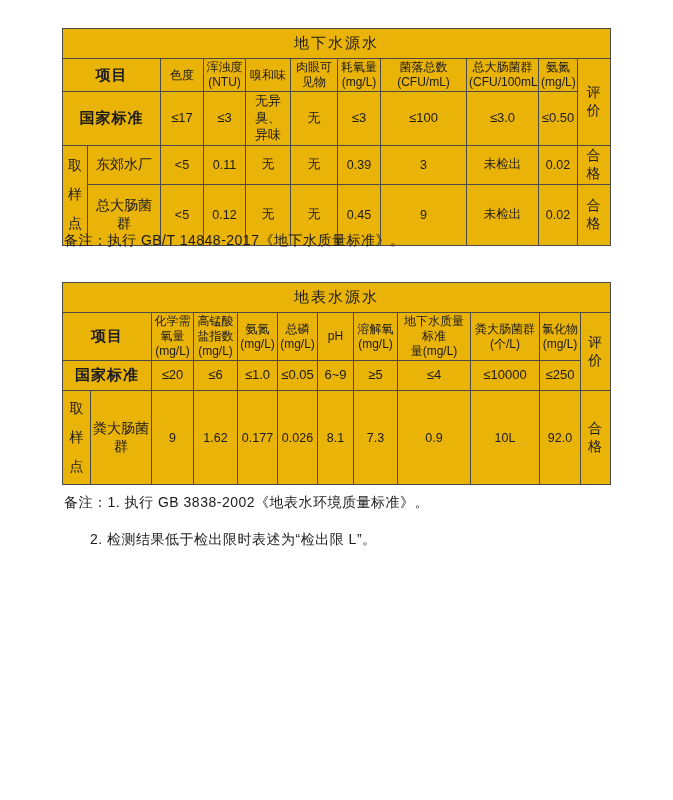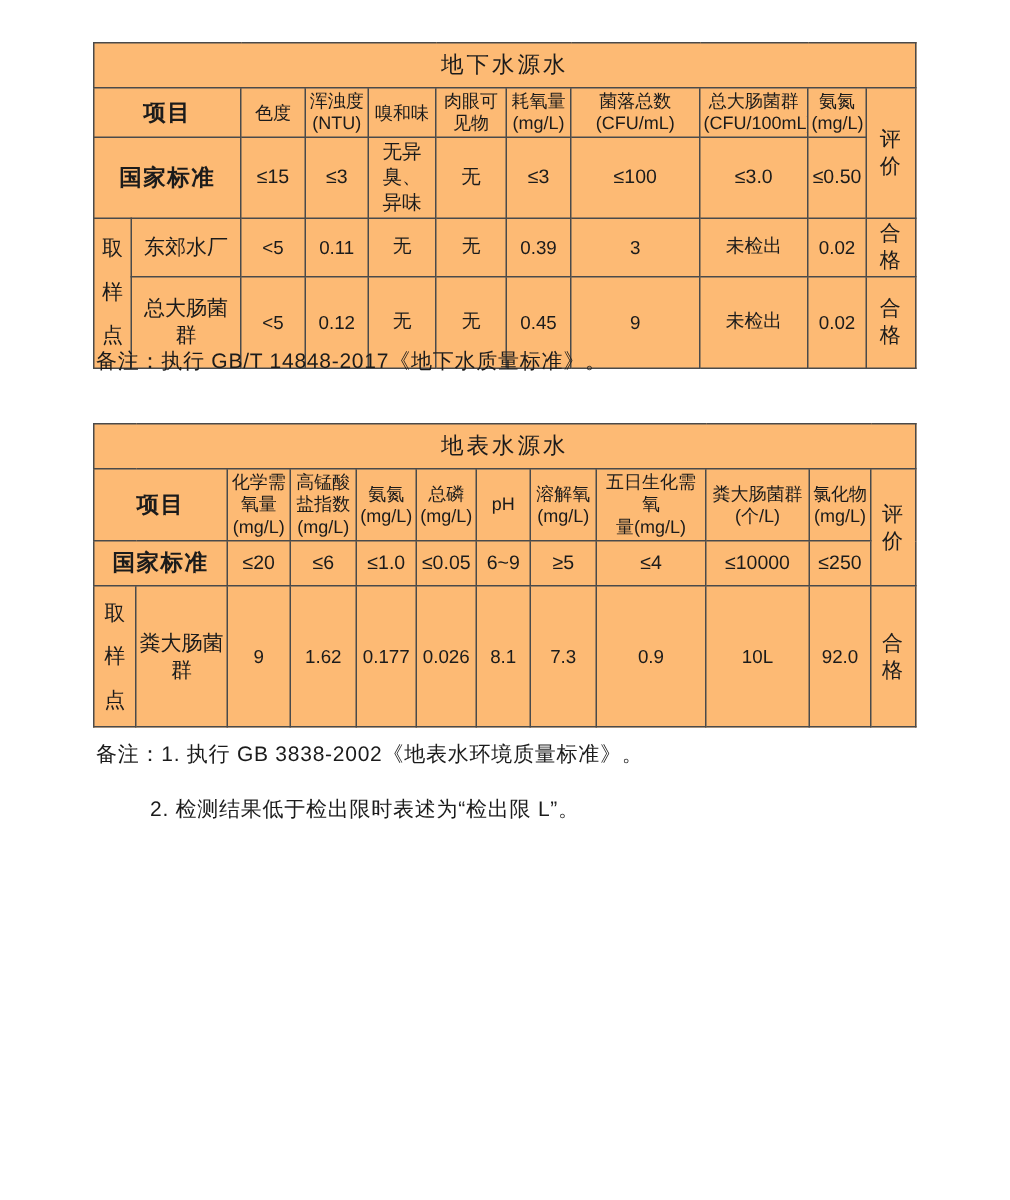--- a/index.html
+++ b/index.html
@@ -9,21 +9,21 @@
     position: relative;
     font-family: "Liberation Sans", "DejaVu Sans", sans-serif;
     color: #1b1b1b;
   }
   .report-table {
     position: absolute;
     border-collapse: collapse;
     table-layout: fixed;
     width: 548px;
     left: 62px;
-    background: #fdba74;
+    background: #eab308;
   }
   #table1 { top: 28px; }
   #table2 { top: 282px; }
   .report-table td {
     border: 1px solid #4a4a4a;
     text-align: center;
     vertical-align: middle;
     overflow: hidden;
     padding: 1px 2px;
   }
@@ -49,21 +49,21 @@
     font-size: 14px;
   }
   .remark {
     position: absolute;
     font-size: 14px;
     letter-spacing: 0.5px;
     white-space: nowrap;
   }
   #remark1 { left: 64px; top: 232px; }
   #remark2a { left: 64px; top: 494px; }
-  #remark2b { left: 90px; top: 531px; margin-left: 10px; }
+  #remark2b { left: 90px; top: 531px; }
 </style>
 </head>
 <body>
 
 <table id="table1" class="report-table">
   <colgroup>
     <col style="width:25px">
       <col style="width:73px">
       <col style="width:43px">
       <col style="width:42px">
@@ -92,21 +92,21 @@
     <td class="col-head">菌落总数
 (CFU/mL)</td>
     <td class="col-head">总大肠菌群
 (CFU/100mL)</td>
     <td class="col-head">氨氮
 (mg/L)</td>
     <td rowspan="2" class="eval-cell">评价</td>
   </tr>
   <tr class="r-std">
     <td colspan="2" class="big-label">国家标准</td>
-    <td class="std-val">≤15</td>
+    <td class="std-val">≤17</td>
     <td class="std-val">≤3</td>
     <td class="std-val">无异臭、
 异味</td>
     <td class="std-val">无</td>
     <td class="std-val">≤3</td>
     <td class="std-val">≤100</td>
     <td class="std-val">≤3.0</td>
     <td class="std-val">≤0.50</td>
   </tr>
   <tr class="r-d1">
@@ -172,21 +172,21 @@
     <td class="col-head">高锰酸
 盐指数
 (mg/L)</td>
     <td class="col-head">氨氮
 (mg/L)</td>
     <td class="col-head">总磷
 (mg/L)</td>
     <td class="col-head">pH</td>
     <td class="col-head">溶解氧
 (mg/L)</td>
-    <td class="col-head">五日生化需氧
+    <td class="col-head">地下水质量标准
 量(mg/L)</td>
     <td class="col-head">粪大肠菌群
 (个/L)</td>
     <td class="col-head">氯化物
 (mg/L)</td>
     <td rowspan="2" class="eval-cell">评价</td>
   </tr>
   <tr class="r-std">
     <td colspan="2" class="big-label">国家标准</td>
     <td class="std-val">≤20</td>

